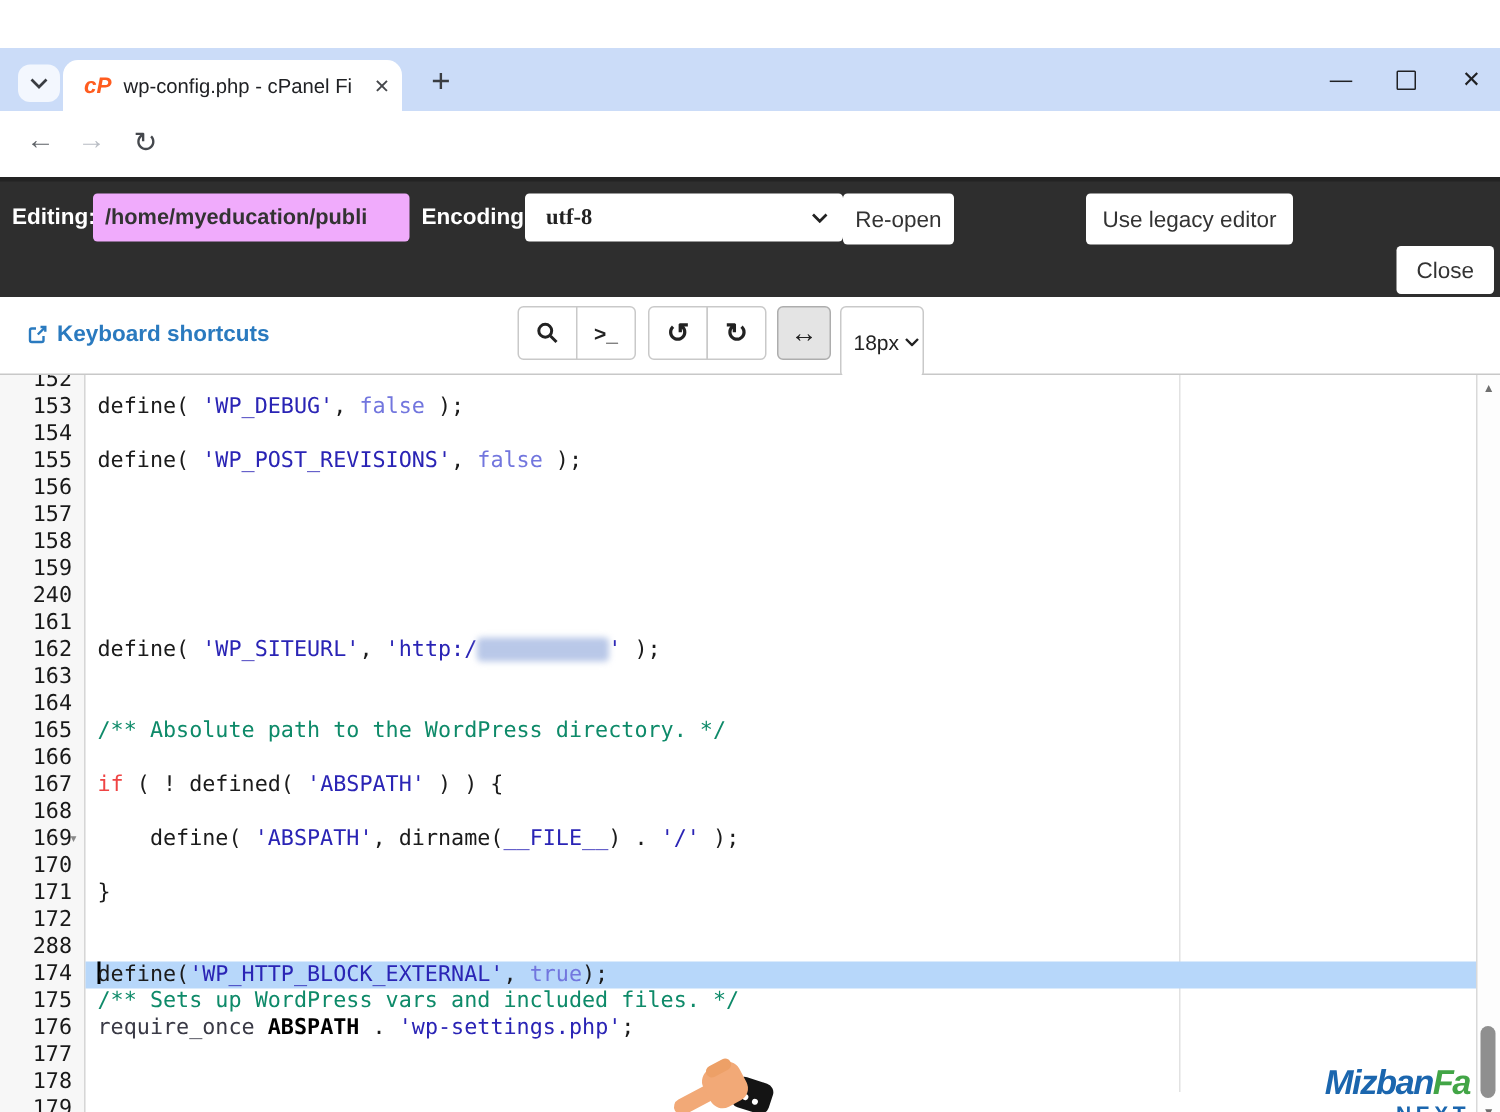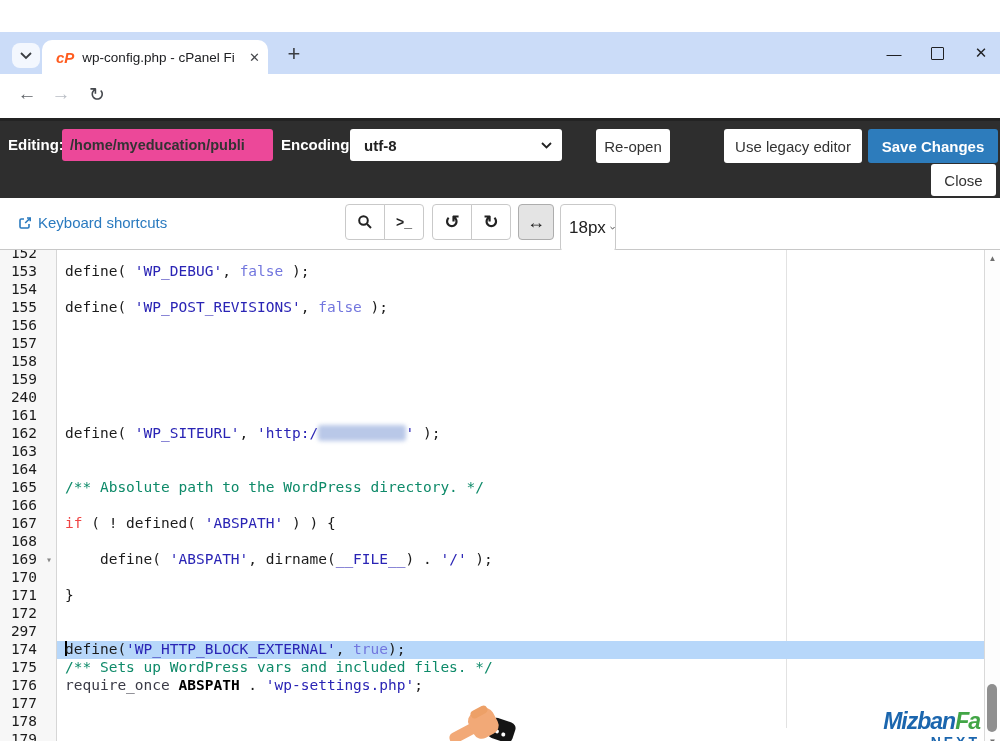--- a/index.html
+++ b/index.html
@@ -29,47 +29,47 @@
   .urltext{font-size:14.5px;color:#33343a;margin:0 4px;}
   .star{margin-left:auto;margin-right:12px;font-size:17px;color:#5f6368;}
   .profsep{position:absolute;left:916px;top:54px;width:2px;height:22px;background:#b3cdf8;}
   .avatar{position:absolute;left:927px;top:50px;width:28px;height:28px;border-radius:50%;
           background:radial-gradient(circle at 50% 35%,#f4c6ca 0%,#e39aa4 55%,#c97884 100%);}
   .menudots{position:absolute;left:966px;top:52px;font-size:17px;color:#5f6368;width:20px;text-align:center;}
   
   .darkhdr{position:absolute;left:0;top:86px;width:1000px;height:80px;background:#2e2e2e;border-top:3px solid #232323;box-sizing:border-box;}
   .dh-label{position:absolute;color:#fff;font-weight:bold;font-size:15px;line-height:32px;top:8px;}
   .pathinput{position:absolute;left:62px;top:8px;width:211px;height:32px;border:0;border-radius:3px;
-             background:#ec4899;font:bold 14.5px "Liberation Sans",sans-serif;color:#333;padding:0 8px;box-sizing:border-box;}
+             background:#f0abfc;font:bold 14.5px "Liberation Sans",sans-serif;color:#333;padding:0 8px;box-sizing:border-box;}
   .dh-select{position:absolute;top:8px;height:32px;background:#fff;border-radius:3px;display:flex;
              align-items:center;font-size:15px;color:#222;}
   .hbtn{position:absolute;top:8px;height:34px;background:#fff;border:0;border-radius:3px;
         font:15px "Liberation Sans",sans-serif;color:#333;display:flex;align-items:center;justify-content:center;}
   .hbtn.primary{background:#2d7cbc;color:#fff;font-weight:bold;}
   
   .toolrow{position:absolute;left:0;top:166px;width:1000px;height:52px;background:#fff;
            border-bottom:1px solid #c8c8c8;box-sizing:border-box;}
   .kblink{position:absolute;left:18px;top:16px;display:flex;align-items:center;gap:6px;
-          color:#2a7abf;font-size:15px;cursor:pointer;}
+          color:#2a7abf;font-size:15px;cursor:pointer;font-weight:bold;}
   .btngroup{position:absolute;top:6px;display:flex;}
   .tbtn{height:36px;border:1px solid #c9c9c9;background:#fff;display:flex;align-items:center;
         justify-content:center;color:#222;box-sizing:border-box;}
   .tbtn+.tbtn{margin-left:-1px;}
   .tbtn:first-child{border-radius:4px 0 0 4px;}
   .tbtn:last-child{border-radius:0 4px 4px 0;}
   .tbtn.single{border-radius:4px;}
   .tbtn.active{background:#e4e4e4;border-color:#adadad;}
   .glyph{font-size:18px;font-weight:bold;}
   .tsel{position:absolute;top:6px;height:48px;border:1px solid #c9c9c9;border-radius:4px;background:#fff;
-        display:flex;align-items:center;font-size:17px;color:#222;box-sizing:border-box;}
+        display:flex;align-items:center;font-size:14px;color:#222;box-sizing:border-box;}
   
   .editor{position:absolute;left:0;top:218px;width:1000px;height:500px;background:#fff;overflow:hidden;}
   .gutterbg{position:absolute;left:0;top:0;bottom:0;width:57px;background:#f7f7f7;border-right:1px solid #d6d6d6;box-sizing:border-box;}
   .gutter-inner{position:absolute;left:0;top:-5px;width:57px;}
-  .gnum{height:18px;line-height:18px;text-align:center;padding-right:9px;box-sizing:border-box;
+  .gnum{height:18px;line-height:18px;text-align:right;padding-right:9px;box-sizing:border-box;
         font:14.5px "DejaVu Sans Mono",monospace;color:#1a1a1a;position:relative;}
   .fold{position:absolute;left:46px;top:1px;font-size:10px;color:#888;line-height:16px;}
   .vline{position:absolute;left:786px;top:0;bottom:22px;width:1px;background:#e2e2e2;}
   .lines{position:absolute;left:57px;right:16px;top:-5px;}
   .cline{height:18px;line-height:18px;white-space:pre;padding-left:8px;
          font:14.5px "DejaVu Sans Mono",monospace;color:#1b1b1b;}
   .cline.hl{background:#b7d7fa;}
   .caret{display:inline-block;width:2px;height:15px;background:#000;vertical-align:-2px;margin-right:-2px;}
   .tk-p{color:#1b1b1b}.tk-s,.tk-s2{color:#2a24b5}.tk-a{color:#7276de}.tk-c{color:#0e8a69}
   .tk-k{color:#ef4444}.tk-k2{color:#3a3a46}.tk-b{color:#000;font-weight:bold}
@@ -130,29 +130,28 @@
     </div>
     <div class="profsep"></div>
     <div class="avatar"></div>
     <div class="menudots">⋮</div>
   </div>
 
   <div class="darkhdr">
     <span class="dh-label" style="left:8px;">Editing:</span>
     <input class="pathinput" value="/home/myeducation/publi" style="">
     <span class="dh-label" style="left:281px;">Encoding:</span>
-    <div class="dh-select" style="left:350px;width:212px;">
+    <div class="dh-select" style="left:350px;width:212px;font-family:Liberation Serif, serif;">
       <span style="margin-left:14px;font-weight:bold;">utf-8</span>
       <svg width="11" height="7" viewBox="0 0 11 7" style="margin-left:auto;margin-right:10px;">
         <polyline points="1,1 5.5,5.5 10,1" fill="none" stroke="#222" stroke-width="1.8"></polyline>
       </svg>
     </div>
-    <button class="hbtn" style="left:596px;width:74px;">Re-open</button>
+    <button class="hbtn" style="left:562px;width:74px;">Re-open</button>
     <button class="hbtn" style="left:724px;width:138px;">Use legacy editor</button>
-    <button class="hbtn primary" style="left:868px;width:130px;">Save Changes</button>
     <button class="hbtn" style="left:931px;top:43px;width:65px;height:32px;">Close</button>
   </div>
 
   <div class="toolrow">
     <div class="kblink">
       <svg width="14" height="14" viewBox="0 0 14 14">
         <path d="M6 3H3.2C2.5 3 2 3.5 2 4.2v6.6C2 11.5 2.5 12 3.2 12h6.6c.7 0 1.2-.5 1.2-1.2V8" fill="none" stroke="#2a7abf" stroke-width="1.6"></path>
         <path d="M9 2h3.2v3.2" fill="none" stroke="#2a7abf" stroke-width="1.6"></path>
         <path d="M12 2.2L7.2 7" stroke="#2a7abf" stroke-width="1.6"></path>
       </svg>
@@ -208,21 +207,21 @@
         <div class="gnum">163</div>
         <div class="gnum">164</div>
         <div class="gnum">165</div>
         <div class="gnum">166</div>
         <div class="gnum">167</div>
         <div class="gnum">168</div>
         <div class="gnum">169<span class="fold">▾</span></div>
         <div class="gnum">170</div>
         <div class="gnum">171</div>
         <div class="gnum">172</div>
-        <div class="gnum">297</div>
+        <div class="gnum">288</div>
         <div class="gnum">174</div>
         <div class="gnum">175</div>
         <div class="gnum">176</div>
         <div class="gnum">177</div>
         <div class="gnum">178</div>
         <div class="gnum">179</div>
       </div>
     <div class="lines">
         <div class="cline"></div>
         <div class="cline"><span class="tk-p">define( </span><span class="tk-s">'WP_DEBUG'</span><span class="tk-p">, </span><span class="tk-a">false</span><span class="tk-p"> );</span></div>

